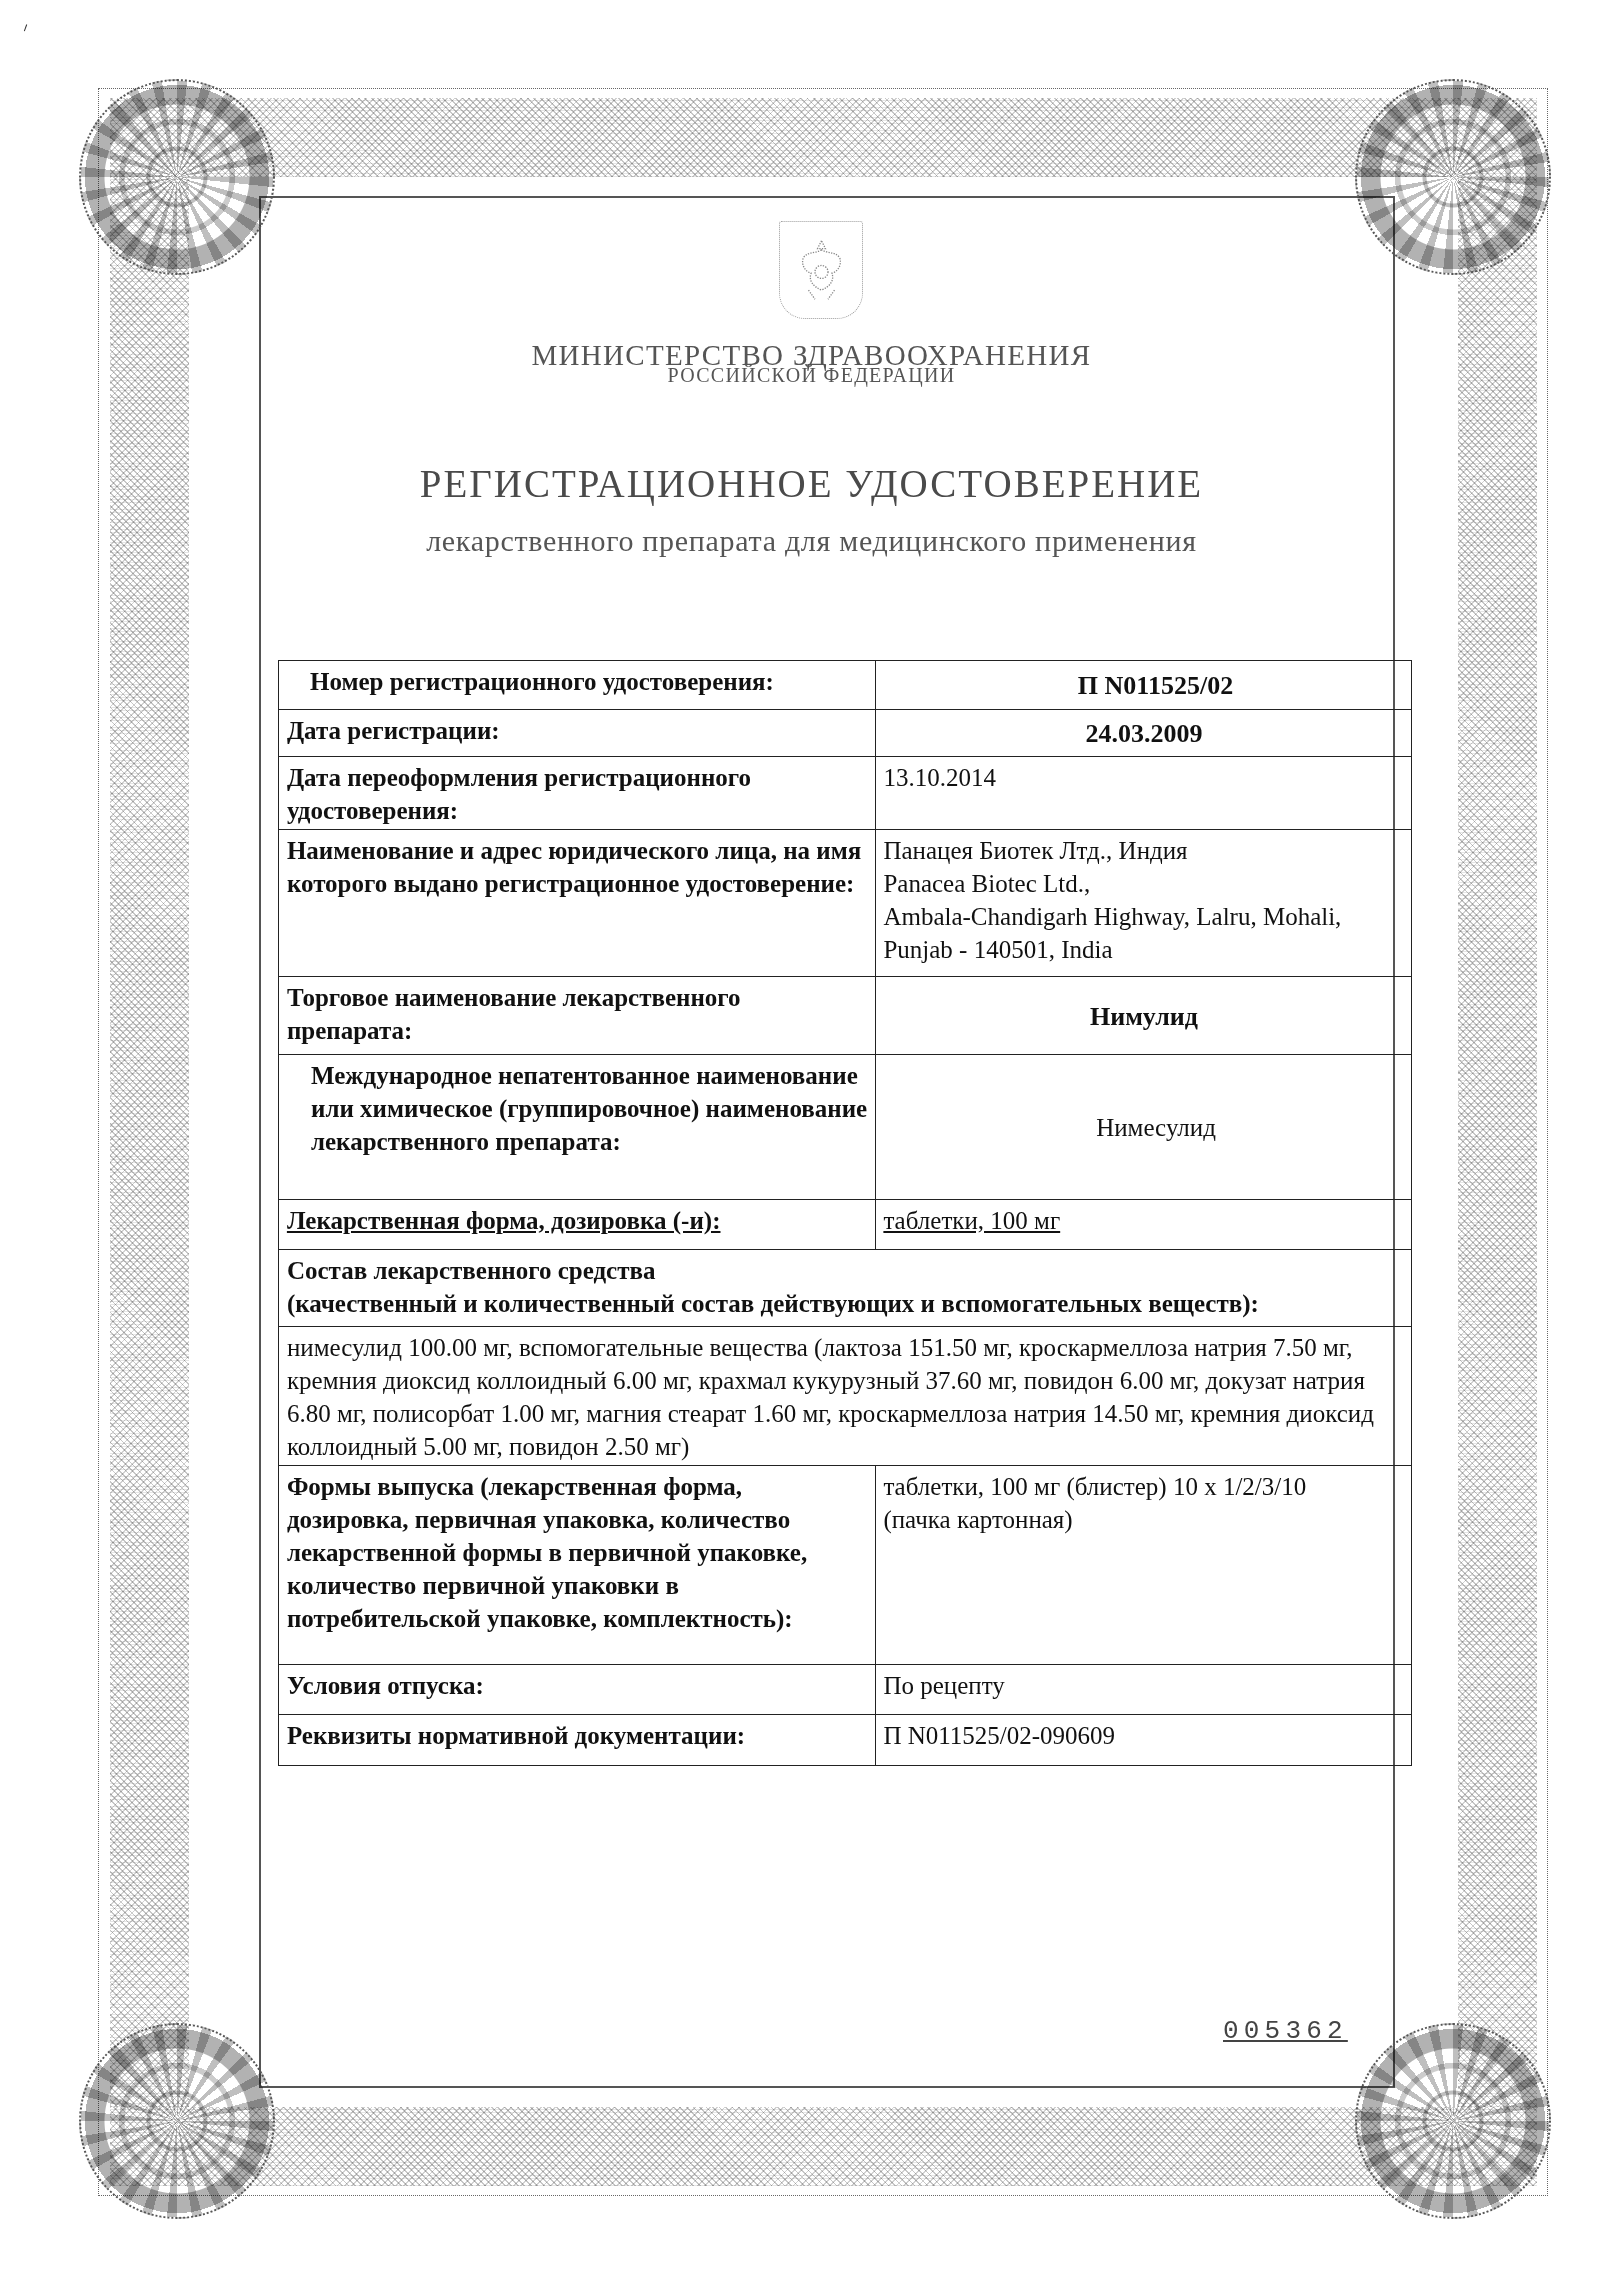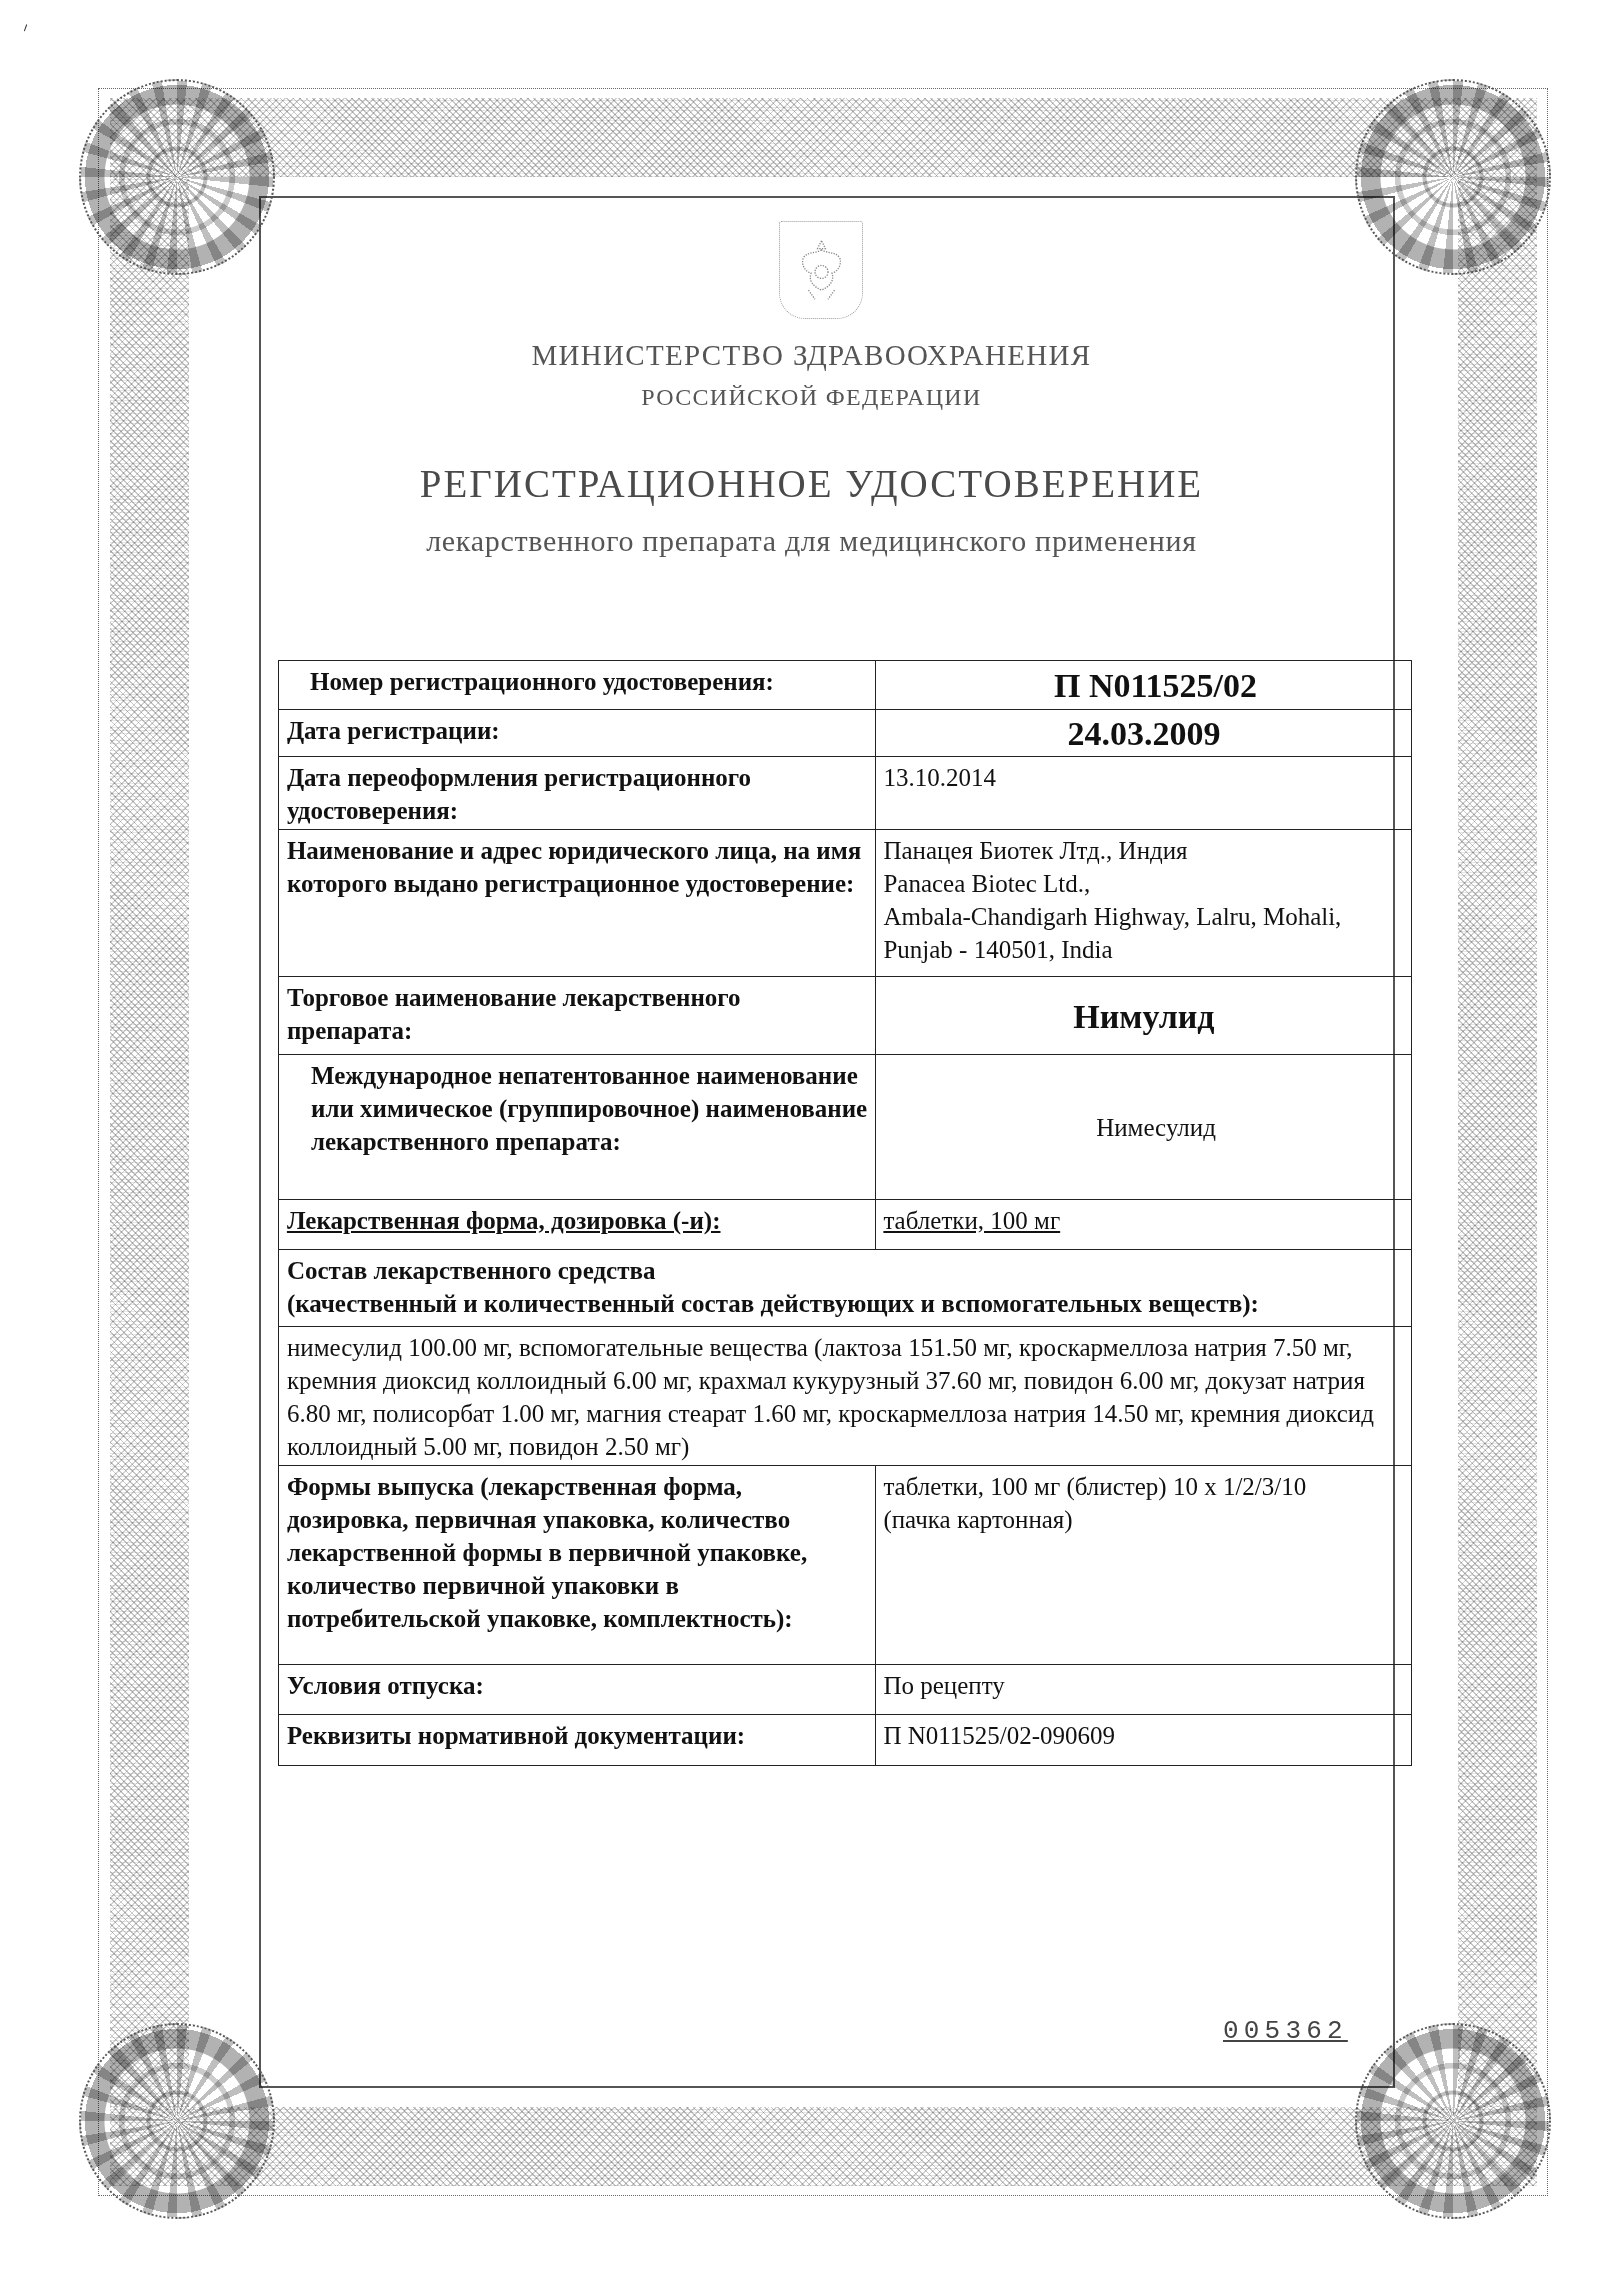--- a/index.html
+++ b/index.html
@@ -34,33 +34,33 @@
 
   
   .emblem { position:absolute; left:779px; top:221px; width:84px; height:98px;
     border:1.3px dotted #999; border-radius:2.6px 2.6px 26px 26px; box-sizing:border-box;
     display:flex; align-items:center; justify-content:center; }
   .emblem svg { width:65px; height:72px; }
 
   .header-line { position:absolute; left:0; width:1623px; text-align:center; color:#555;
     letter-spacing:1.3px; }
   .ministry-1 { top:339px; font-size:29px; }
-  .ministry-2 { top:384px; font-size:24px; }
+  .ministry-2 { top:364px; font-size:20px; }
   .cert-title { top:461px; font-size:39px; letter-spacing:2px; color:#4a4a4a; }
   .cert-subtitle { top:524px; font-size:30px; color:#555; letter-spacing:0.7px; }
 
   
   .reg-table { position:absolute; left:278px; top:660px; width:1134px;
     border-collapse:collapse; table-layout:fixed; }
   .reg-table td { border:1.3px solid #222; vertical-align:top; padding:3.9px 6.5px 2.6px 7.9px;
     font-size:25px; line-height:33px; }
   .reg-table td.label { width:558px; font-weight:bold; }
   .reg-table td.value { font-weight:normal; }
   .reg-table td.value.center { text-align:center; vertical-align:middle; }
-  .reg-table td.value.center-bold { text-align:center; vertical-align:middle; font-weight:bold; font-size:34px; }
+  .reg-table td.value.center-bold { text-align:center; vertical-align:middle; font-weight:bold; font-size:26px; }
   .reg-table td.full { font-weight:bold; }
   .reg-table td.full-plain { font-weight:normal; }
   .row-1 td { height:42px;padding-left:31px; }
   .row-2 td { height:39px; }
   .row-3 td { height:64px; }
   .row-4 td { height:39px; }
   .row-5 td { height:139px; }
   .row-6 td { height:71px; }
   .row-7 td { height:137px;padding-left:32px; }
   .row-8 td { height:43px;text-decoration:underline; }

